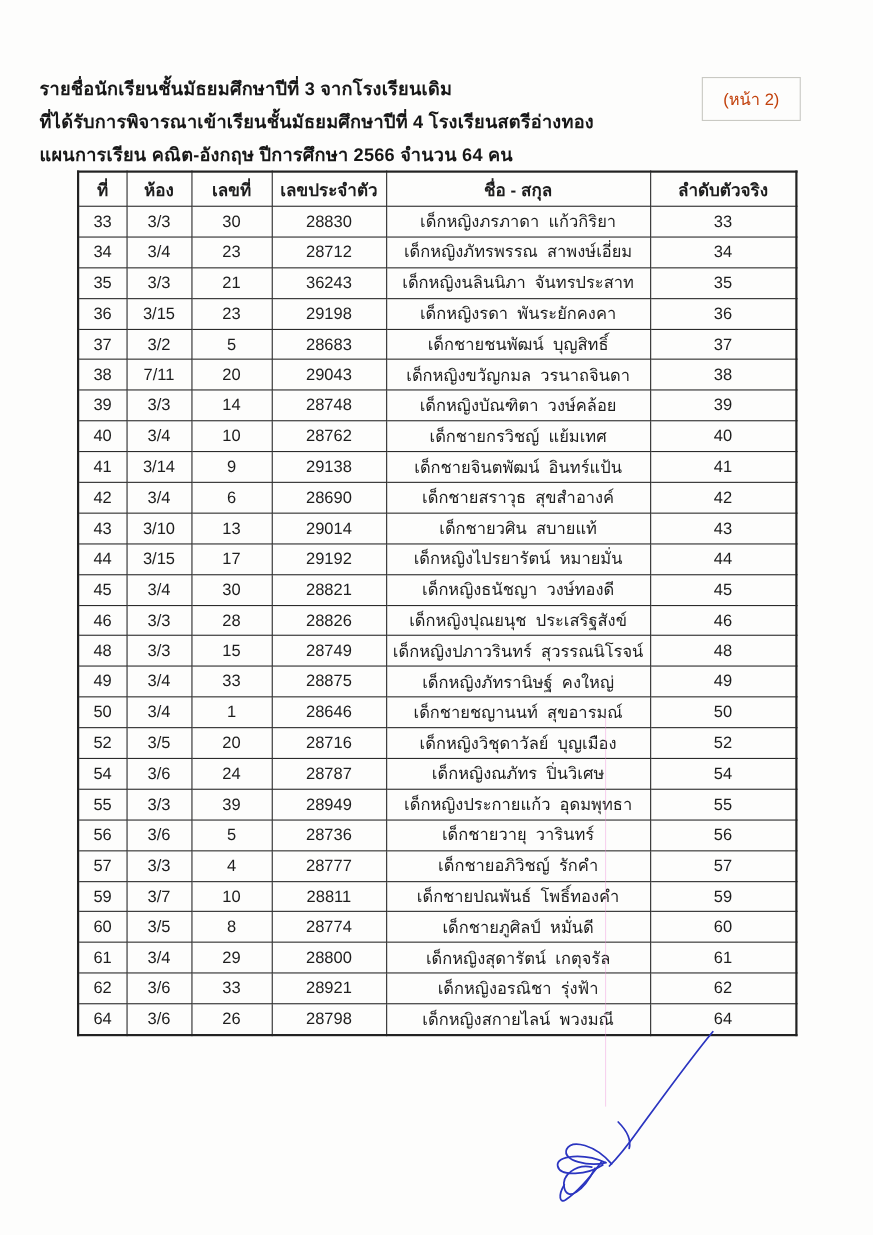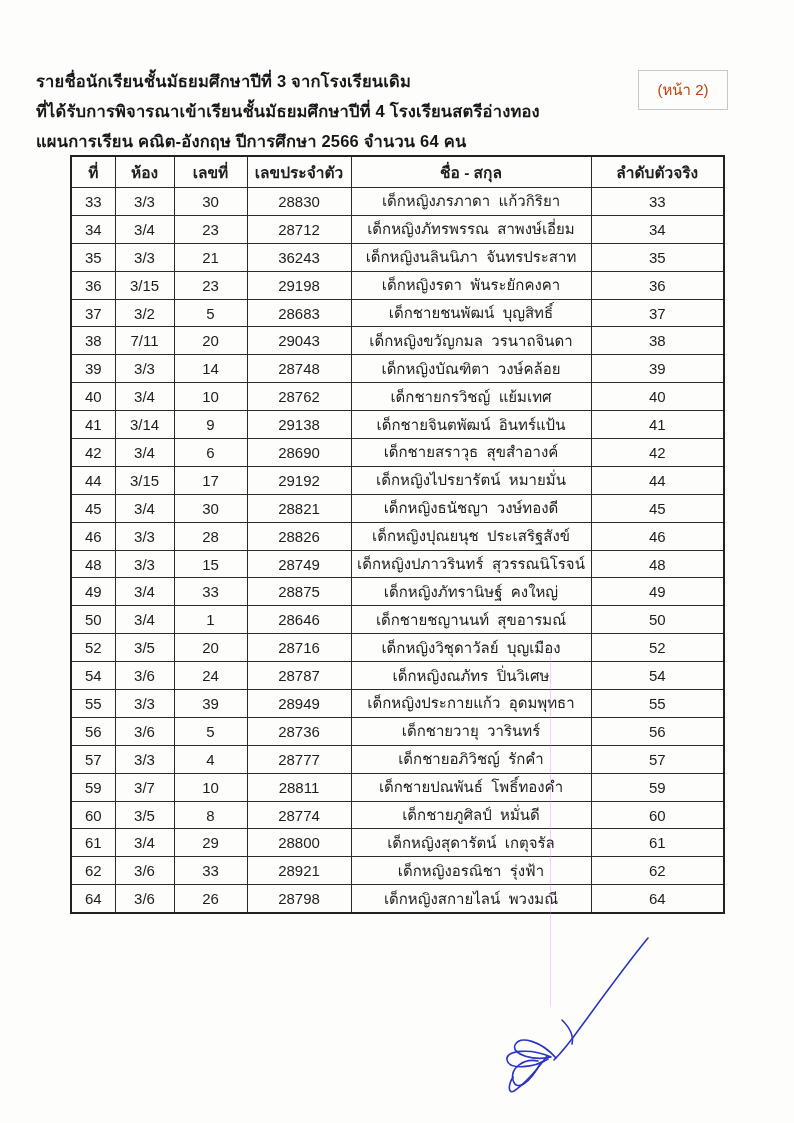--- a/index.html
+++ b/index.html
@@ -182,20 +182,28 @@
         </tr>
         <tr>
           <td>42</td>
           <td>3/4</td>
           <td>6</td>
           <td>28690</td>
           <td class="col-name">เด็กชายสราวุธ  สุขสำอางค์</td>
           <td>42</td>
         </tr>
         <tr>
+          <td>43</td>
+          <td>3/10</td>
+          <td>13</td>
+          <td>29014</td>
+          <td class="col-name">เด็กชายวศิน  สบายแท้</td>
+          <td>43</td>
+        </tr>
+        <tr>
           <td>44</td>
           <td>3/15</td>
           <td>17</td>
           <td>29192</td>
           <td class="col-name">เด็กหญิงไปรยารัตน์  หมายมั่น</td>
           <td>44</td>
         </tr>
         <tr>
           <td>45</td>
           <td>3/4</td>

